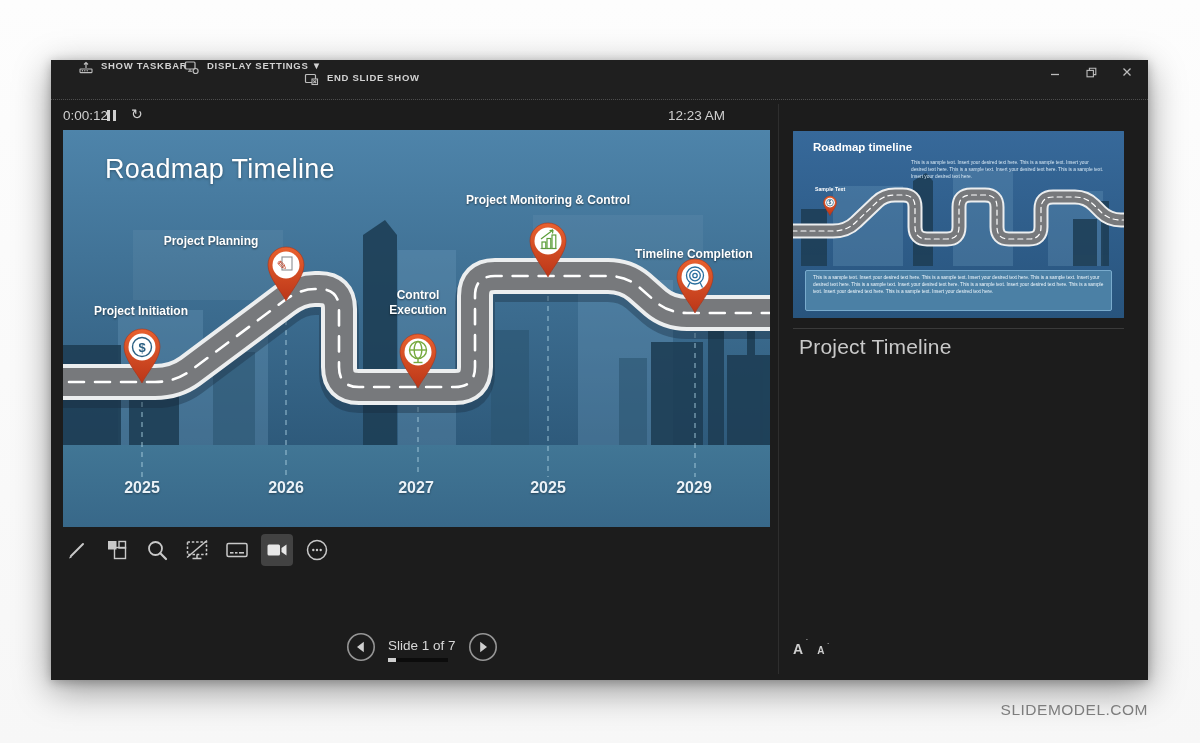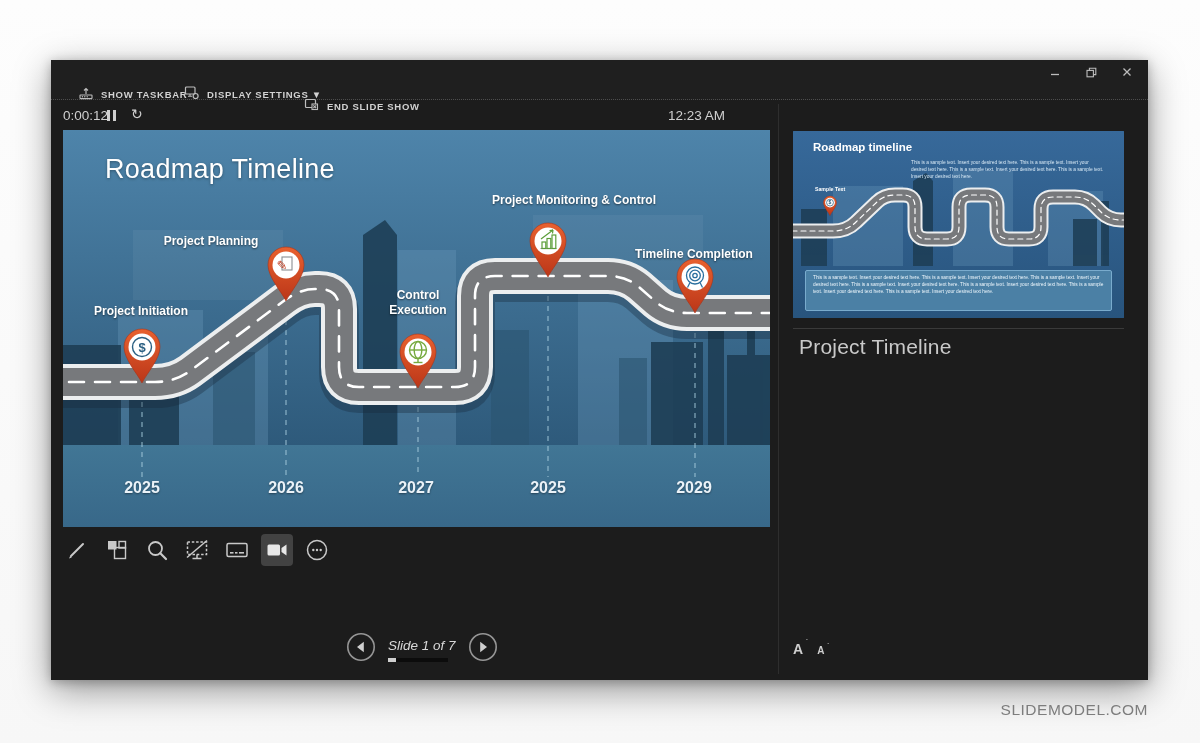--- a/index.html
+++ b/index.html
@@ -6,21 +6,21 @@
   html,body { width:1200px; height:743px; background:#ffffff; font-family:"Liberation Sans", sans-serif; overflow:hidden; }
   .page { position:relative; width:1200px; height:743px; background:linear-gradient(180deg,#fdfdfd 0%,#f7f7f7 100%); }
 
   
   .window { position:absolute; left:51px; top:60px; width:1097px; height:620px; background:#1c1c1c;
             box-shadow:0 10px 34px rgba(0,0,0,.40), 0 2px 10px rgba(0,0,0,.25); }
 
   
   .topbar { position:absolute; left:0; top:0; width:100%; height:40px; background:#1f1f1f;
             border-bottom:1px dotted #4e4e4e; }
-  .tb-item { position:absolute; top:0; height:40px; display:flex; align-items:flex-end; gap:8px; cursor:default; }
+  .tb-item { position:absolute; top:0; height:40px; display:flex; align-items:flex-start; gap:8px; cursor:default; }
   .tb-item .lbl { font-size:9.5px; font-weight:bold; letter-spacing:.7px; color:#d2d2d2; }
   .tb-show { left:28px; } .tb-display { left:133px; } .tb-end { left:253px;margin-top:12px; }
   .winctl { position:absolute; top:3px; right:8px; display:flex; gap:10px; }
   .winctl .ctl { width:26px; height:18px; display:flex; align-items:center; justify-content:center; }
 
   
   .timer { position:absolute; left:12px; top:48px; font-size:13.5px; color:#cfcfcf; }
   .pause-btn { position:absolute; left:56px; top:50px; display:flex; gap:3px; }
   .pause-btn i { display:block; width:3px; height:11px; background:#cfcfcf; }
   .restart-btn { position:absolute; left:80px; top:46px; font-size:14px; color:#cfcfcf; }
@@ -40,21 +40,21 @@
   .pin { position:absolute; width:44px; height:58px; }
 
   
   .slidetools { position:absolute; left:10px; top:474px; display:flex; align-items:center; gap:8px; }
   .tool { width:32px; height:32px; display:flex; align-items:center; justify-content:center; border-radius:4px; }
   .tool.active { background:#424242; }
 
   
   .nav { position:absolute; left:295px; top:572px; display:flex; align-items:flex-start; gap:12px; }
   .navbtn { width:30px; height:30px; }
-  .counter-wrap { padding-top:4px; text-align:right;font-style:italic; }
+  .counter-wrap { padding-top:4px; text-align:right; }
   .counter { font-size:13.5px; color:#d8d8d8; }
   .progress { margin-top:4px; width:60px; height:4px; background:#0c0c0c; }
   .progress .fill { width:14%; height:100%; background:#cfcfcf; }
 
   
   .thumb { position:absolute; left:742px; top:71px; width:331px; height:187px; background:#2e5f8a; overflow:hidden; border-radius:1px; }
   .thumb svg.tbg { position:absolute; left:0; top:0; }
   .thumb-title { position:absolute; left:20px; top:10px; font-size:11.5px; font-weight:bold; color:#ffffff; }
   .thumb-body { position:absolute; left:118px; top:29px; width:194px; font-size:4.8px; line-height:1.45; color:#d7e8f5; }
   .thumb-marker { position:absolute; left:22px; top:55px; font-size:5.2px; font-weight:bold; color:#ffffff; }
@@ -202,21 +202,21 @@
           <path stroke="#77797c" stroke-width="28" d="M-20 252 L92 252 Q112 252 127 241 L222 170 Q237 159 252 159 L256 159 Q276 159 276 179 L276 237 Q276 257 296 257 L392 257 Q412 257 412 237 L412 166 Q412 146 432 146 L545 146 Q563 146 576 157 L593 172 Q606 183 624 183 L730 183"></path>
           <path stroke="#ffffff" stroke-width="2.6" stroke-dasharray="15 11" d="M-20 252 L92 252 Q112 252 127 241 L222 170 Q237 159 252 159 L256 159 Q276 159 276 179 L276 237 Q276 257 296 257 L392 257 Q412 257 412 237 L412 166 Q412 146 432 146 L545 146 Q563 146 576 157 L593 172 Q606 183 624 183 L730 183"></path>
         </g>
       </svg>
 
       <div class="slide-title">Roadmap Timeline</div>
 
       <div class="ms-label" style="left:78px;top:174px;width:130px;">Project Initiation</div>
       <div class="ms-label" style="left:148px;top:104px;width:130px;">Project Planning</div>
       <div class="ms-label" style="left:355px;top:158px;width:80px;">Control Execution</div>
-      <div class="ms-label" style="left:485px;top:63px;width:168px;margin-left:26px;">Project Monitoring &amp; Control</div>
+      <div class="ms-label" style="left:485px;top:63px;width:168px;">Project Monitoring &amp; Control</div>
       <div class="ms-label" style="left:631px;top:117px;width:150px;">Timeline Completion</div>
 
       <div class="pin" style="left:57px;top:196px;">
         <svg width="44" height="58" viewBox="0 0 44 58">
           <path d="M22 57 C17 47 4 33 4 21 A18 18 0 1 1 40 21 C40 33 27 47 22 57 Z" fill="url(#pinGrad)" stroke="#a83317" stroke-width=".6"></path>
           <circle cx="22" cy="21" r="13.5" fill="#ffffff"></circle>
           <g>
             <circle cx="22" cy="21" r="9.5" fill="none" stroke="#2a5f82" stroke-width="1.4"></circle>
             <text x="22" y="25.5" font-size="13" font-weight="bold" fill="#2a5f82" text-anchor="middle">$</text>
           </g>

